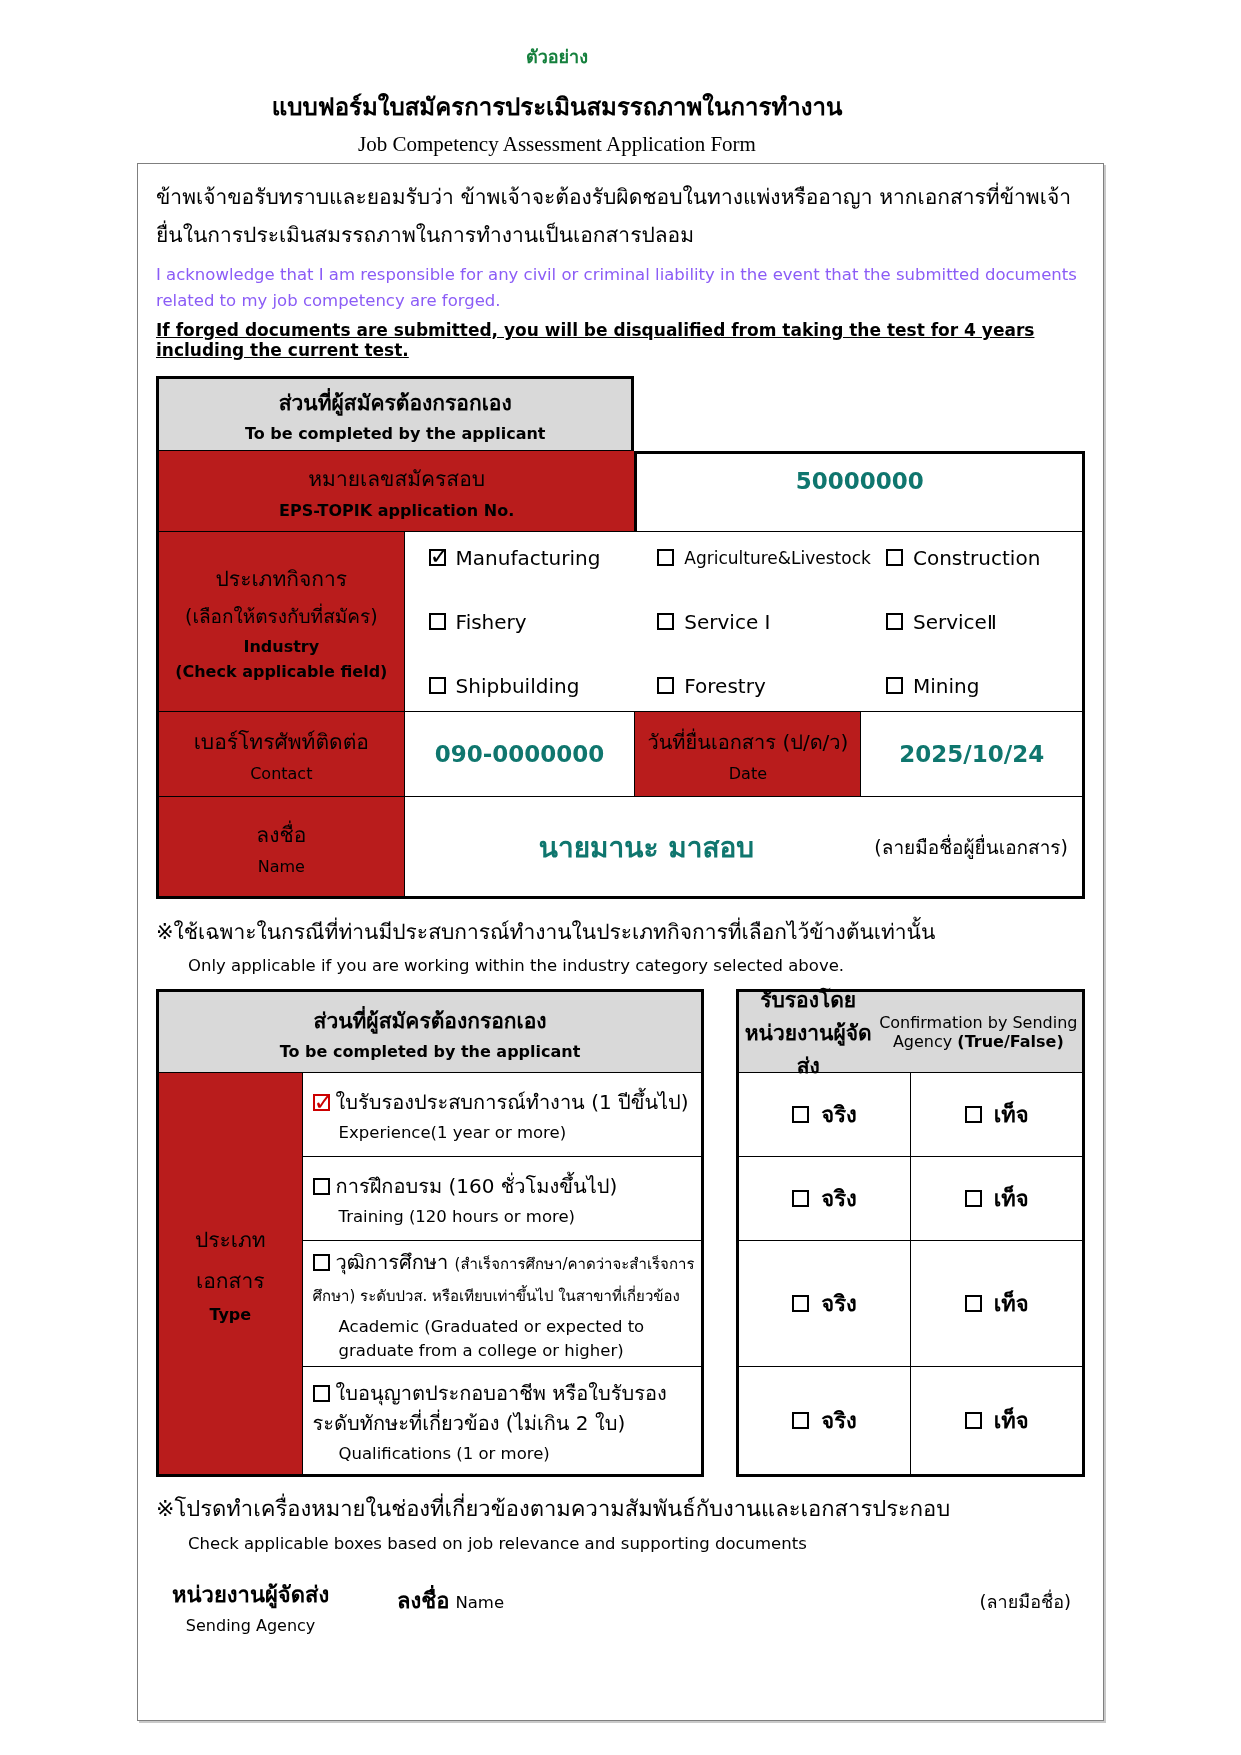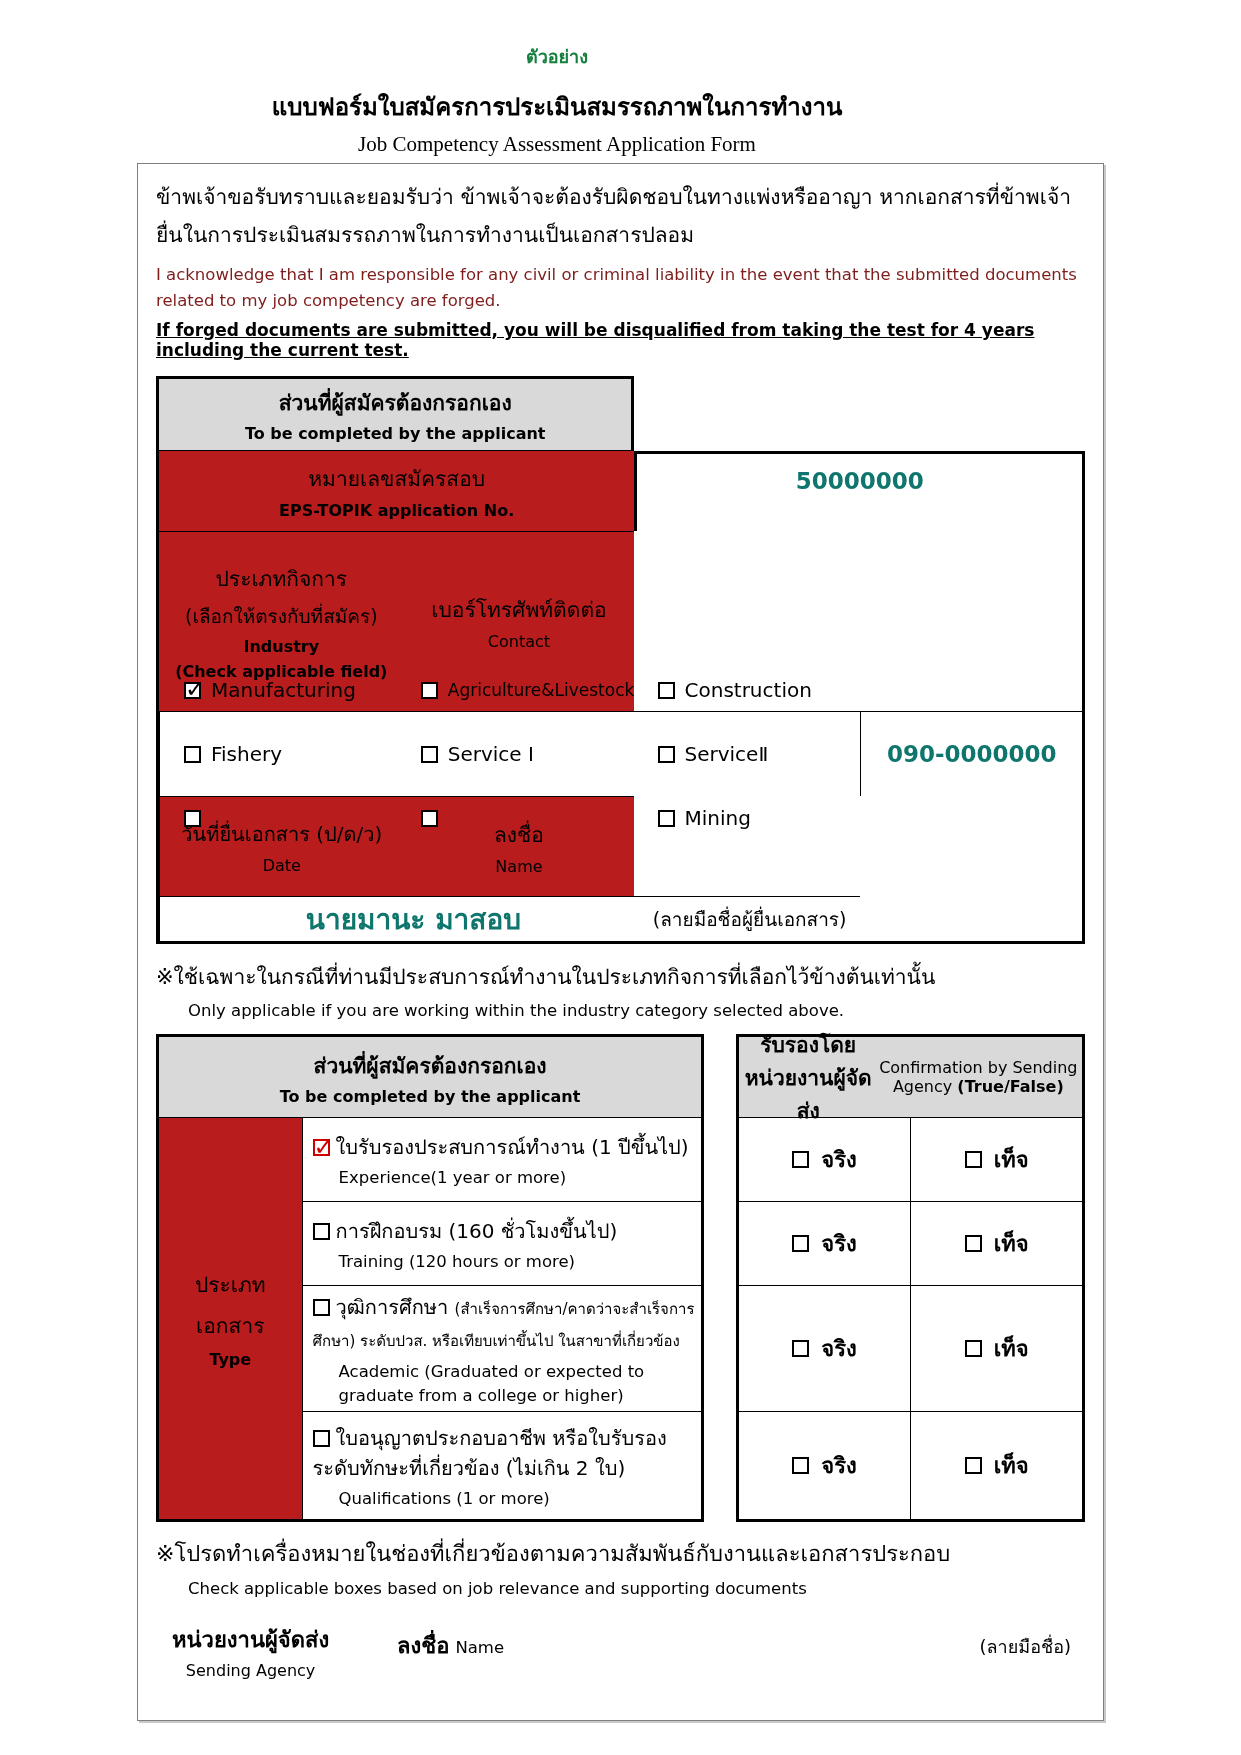--- a/index.html
+++ b/index.html
@@ -9,21 +9,21 @@
   .title-wrap { width: 840px; margin-left: 137px; text-align: center; padding-top: 42px; }
   .sample-tag { color: #15803d; font-weight: bold; font-size: 18px; margin-bottom: 16px; }
   .title-th { font-size: 24px; font-weight: bold; margin-bottom: 6px; }
   .title-en { font-family: "Liberation Serif", "DejaVu Serif", serif; font-size: 21px; }
 
   .page-box { width: 967px; height: 1558px; margin-left: 137px; margin-top: 6px;
               border: 1px solid #7f7f7f; padding: 12px 18px 10px 18px; overflow: hidden;
               box-shadow: 2px 2px 0 #c9c9c9; }
 
   .ack-th { font-size: 21px; line-height: 38px; margin-top: 2px; }
-  .ack-en { font-size: 16.5px; line-height: 26px; margin-top: 8px; color:#7f1d1d; }
+  .ack-en { font-size: 16.5px; line-height: 26px; margin-top: 8px; color:#8b5cf6; }
   .warn-th { font-size: 22px; line-height: 40px; font-weight: bold; text-decoration: underline;
              margin-top: 10px; padding-left: 28px; text-indent: -28px; }
   .warn-en { font-size: 17px; font-weight: bold; text-decoration: underline; margin-top: 6px; }
 
   
   .t1 { margin-top: 16px; }
   .t1-header { width: 51.5%; height: 75px; background: #d9d9d9;
                border: 3px solid #000; border-bottom: 1px solid #000;
                display: flex; flex-direction: column; justify-content: center; align-items: center; gap: 5px; }
   .t1-body { border: 3px solid #000; border-top: none;
@@ -118,69 +118,72 @@
       <div class="cell c-nt appno-cell">
         <span class="red-val">50000000</span>
       </div>
 
       <div class="cell c-nl gray lblcell">
         <span class="th-lbl">ประเภทกิจการ</span>
         <span class="th-lbl" style="font-size:19px;">(เลือกให้ตรงกับที่สมัคร)</span>
         <span class="en-lbl bold">Industry</span>
         <span class="en-lbl bold">(Check applicable field)</span>
       </div>
+      <div class="cell industry-cell">
+        <div class="cb-item">
+          <span class="cb checked"></span>
+          <span>Manufacturing</span>
+        </div>
+        <div class="cb-item small">
+          <span class="cb"></span>
+          <span>Agriculture&amp;Livestock</span>
+        </div>
+        <div class="cb-item">
+          <span class="cb"></span>
+          <span>Construction</span>
+        </div>
+        <div class="cb-item">
+          <span class="cb"></span>
+          <span>Fishery</span>
+        </div>
+        <div class="cb-item">
+          <span class="cb"></span>
+          <span>Service I</span>
+        </div>
+        <div class="cb-item">
+          <span class="cb"></span>
+          <span>ServiceⅡ</span>
+        </div>
+        <div class="cb-item">
+          <span class="cb"></span>
+          <span>Shipbuilding</span>
+        </div>
+        <div class="cb-item">
+          <span class="cb"></span>
+          <span>Forestry</span>
+        </div>
+        <div class="cb-item">
+          <span class="cb"></span>
+          <span>Mining</span>
+        </div>
+      </div>
+
       <div class="cell c-nl gray lblcell">
         <span class="th-lbl">เบอร์โทรศัพท์ติดต่อ</span>
         <span class="en-lbl">Contact</span>
       </div>
-
-      <div class="cell industry-cell">
-        <div class="cb-item">
-          <span class="cb checked"></span>
-          <span>Manufacturing</span>
-        </div>
-        <div class="cb-item small">
-          <span class="cb"></span>
-          <span>Agriculture&amp;Livestock</span>
-        </div>
-        <div class="cb-item">
-          <span class="cb"></span>
-          <span>Construction</span>
-        </div>
-        <div class="cb-item">
-          <span class="cb"></span>
-          <span>Fishery</span>
-        </div>
-        <div class="cb-item">
-          <span class="cb"></span>
-          <span>Service I</span>
-        </div>
-        <div class="cb-item">
-          <span class="cb"></span>
-          <span>ServiceⅡ</span>
-        </div>
-        <div class="cb-item">
-          <span class="cb"></span>
-          <span>Shipbuilding</span>
-        </div>
-        <div class="cb-item">
-          <span class="cb"></span>
-          <span>Forestry</span>
-        </div>
-        <div class="cb-item">
-          <span class="cb"></span>
-          <span>Mining</span>
-        </div>
-      </div>
       <div class="cell contact-val">
         <span class="red-val">090-0000000</span>
       </div>
       <div class="cell gray lblcell">
         <span class="th-lbl" style="font-size:20px;">วันที่ยื่นเอกสาร (ป/ด/ว)</span>
         <span class="en-lbl">Date</span>
+      </div>
+      <div class="cell contact-val">
+        <span class="red-val">2025/10/24</span>
       </div>
 
       <div class="cell c-nl gray lblcell">
         <span class="th-lbl">ลงชื่อ</span>
         <span class="en-lbl">Name</span>
       </div>
       <div class="cell name-cell">
         <span class="red-val name-val">นายมานะ มาสอบ</span>
         <span class="sig-note">(ลายมือชื่อผู้ยื่นเอกสาร)</span>
       </div>

